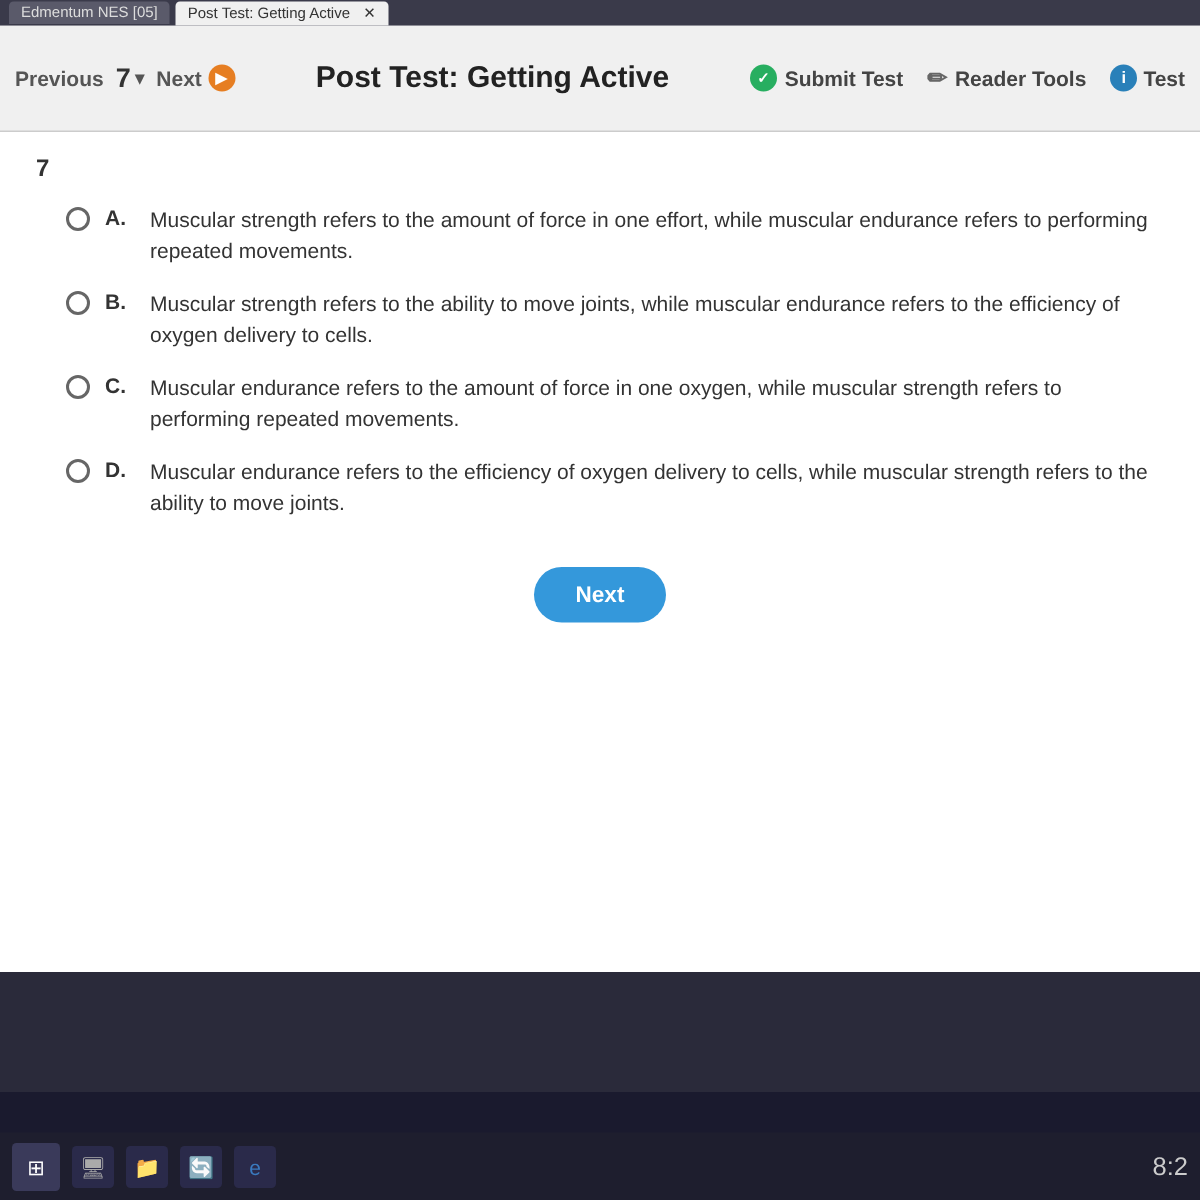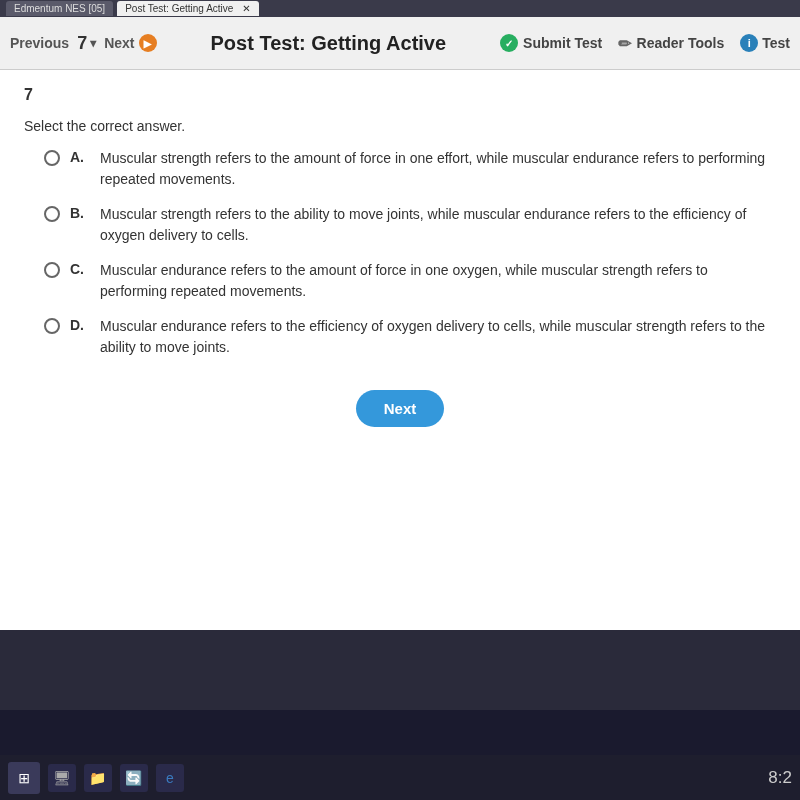--- a/index.html
+++ b/index.html
@@ -30,21 +30,21 @@
       white-space: nowrap;
     }
     .browser-tab.active {
       background: #f0f0f0;
       color: #333;
     }
 
     
     .nav-bar {
       background: #f0f0f0;
-      height: 53px;
+      height: 71px;
       display: flex;
       align-items: center;
       padding: 0 10px;
       border-bottom: 1px solid #ccc;
       gap: 8px;
     }
     .nav-prev {
       color: #555;
       font-size: 14px;
       font-weight: bold;
@@ -329,21 +329,20 @@
     </div>
     <div class="nav-info">
       <div class="nav-info-icon">i</div>
       <span>Test</span>
     </div>
   </div>
 </div>
 
 <div class="main-content">
   <div class="question-num-label">7</div>
-  <div class="instructions">Select the correct answer.</div>
 
   <div class="options-container">
 
     <div class="option">
       <div class="option-radio"></div>
       <span class="option-label">A.</span>
       <span class="option-text">Muscular strength refers to the amount of force in one effort, while muscular endurance refers to performing repeated movements.</span>
     </div>
 
     <div class="option">

